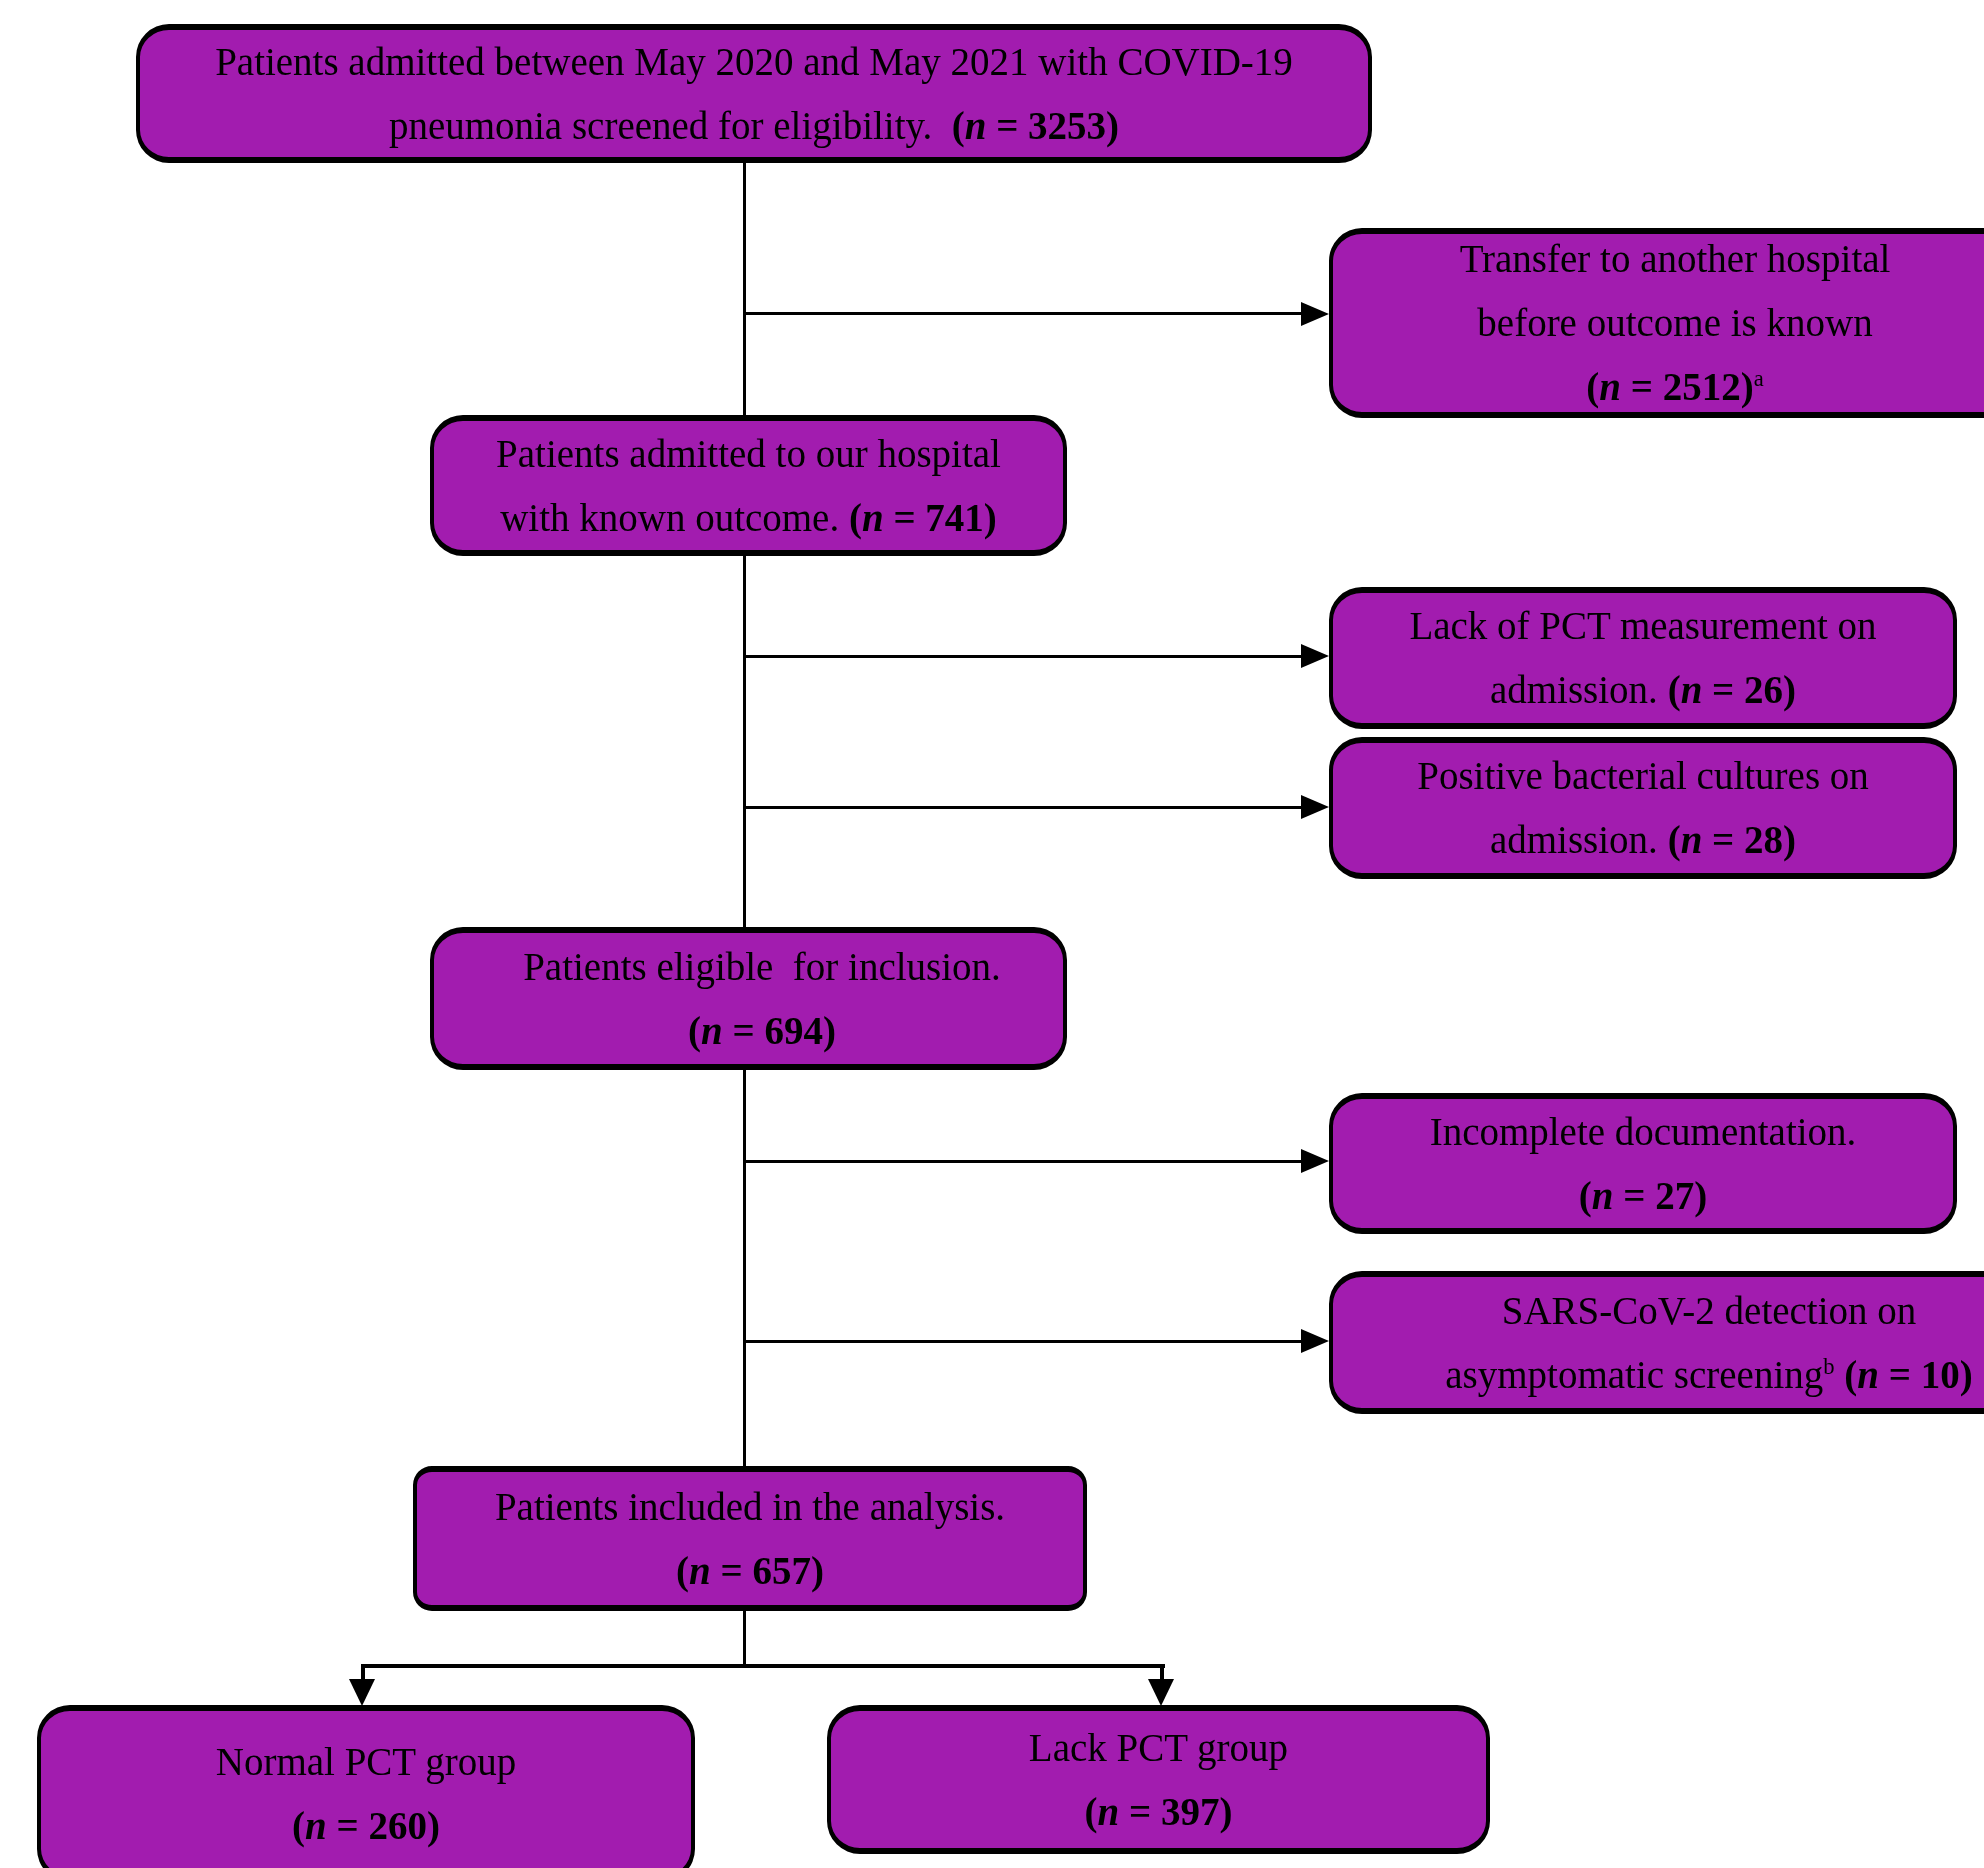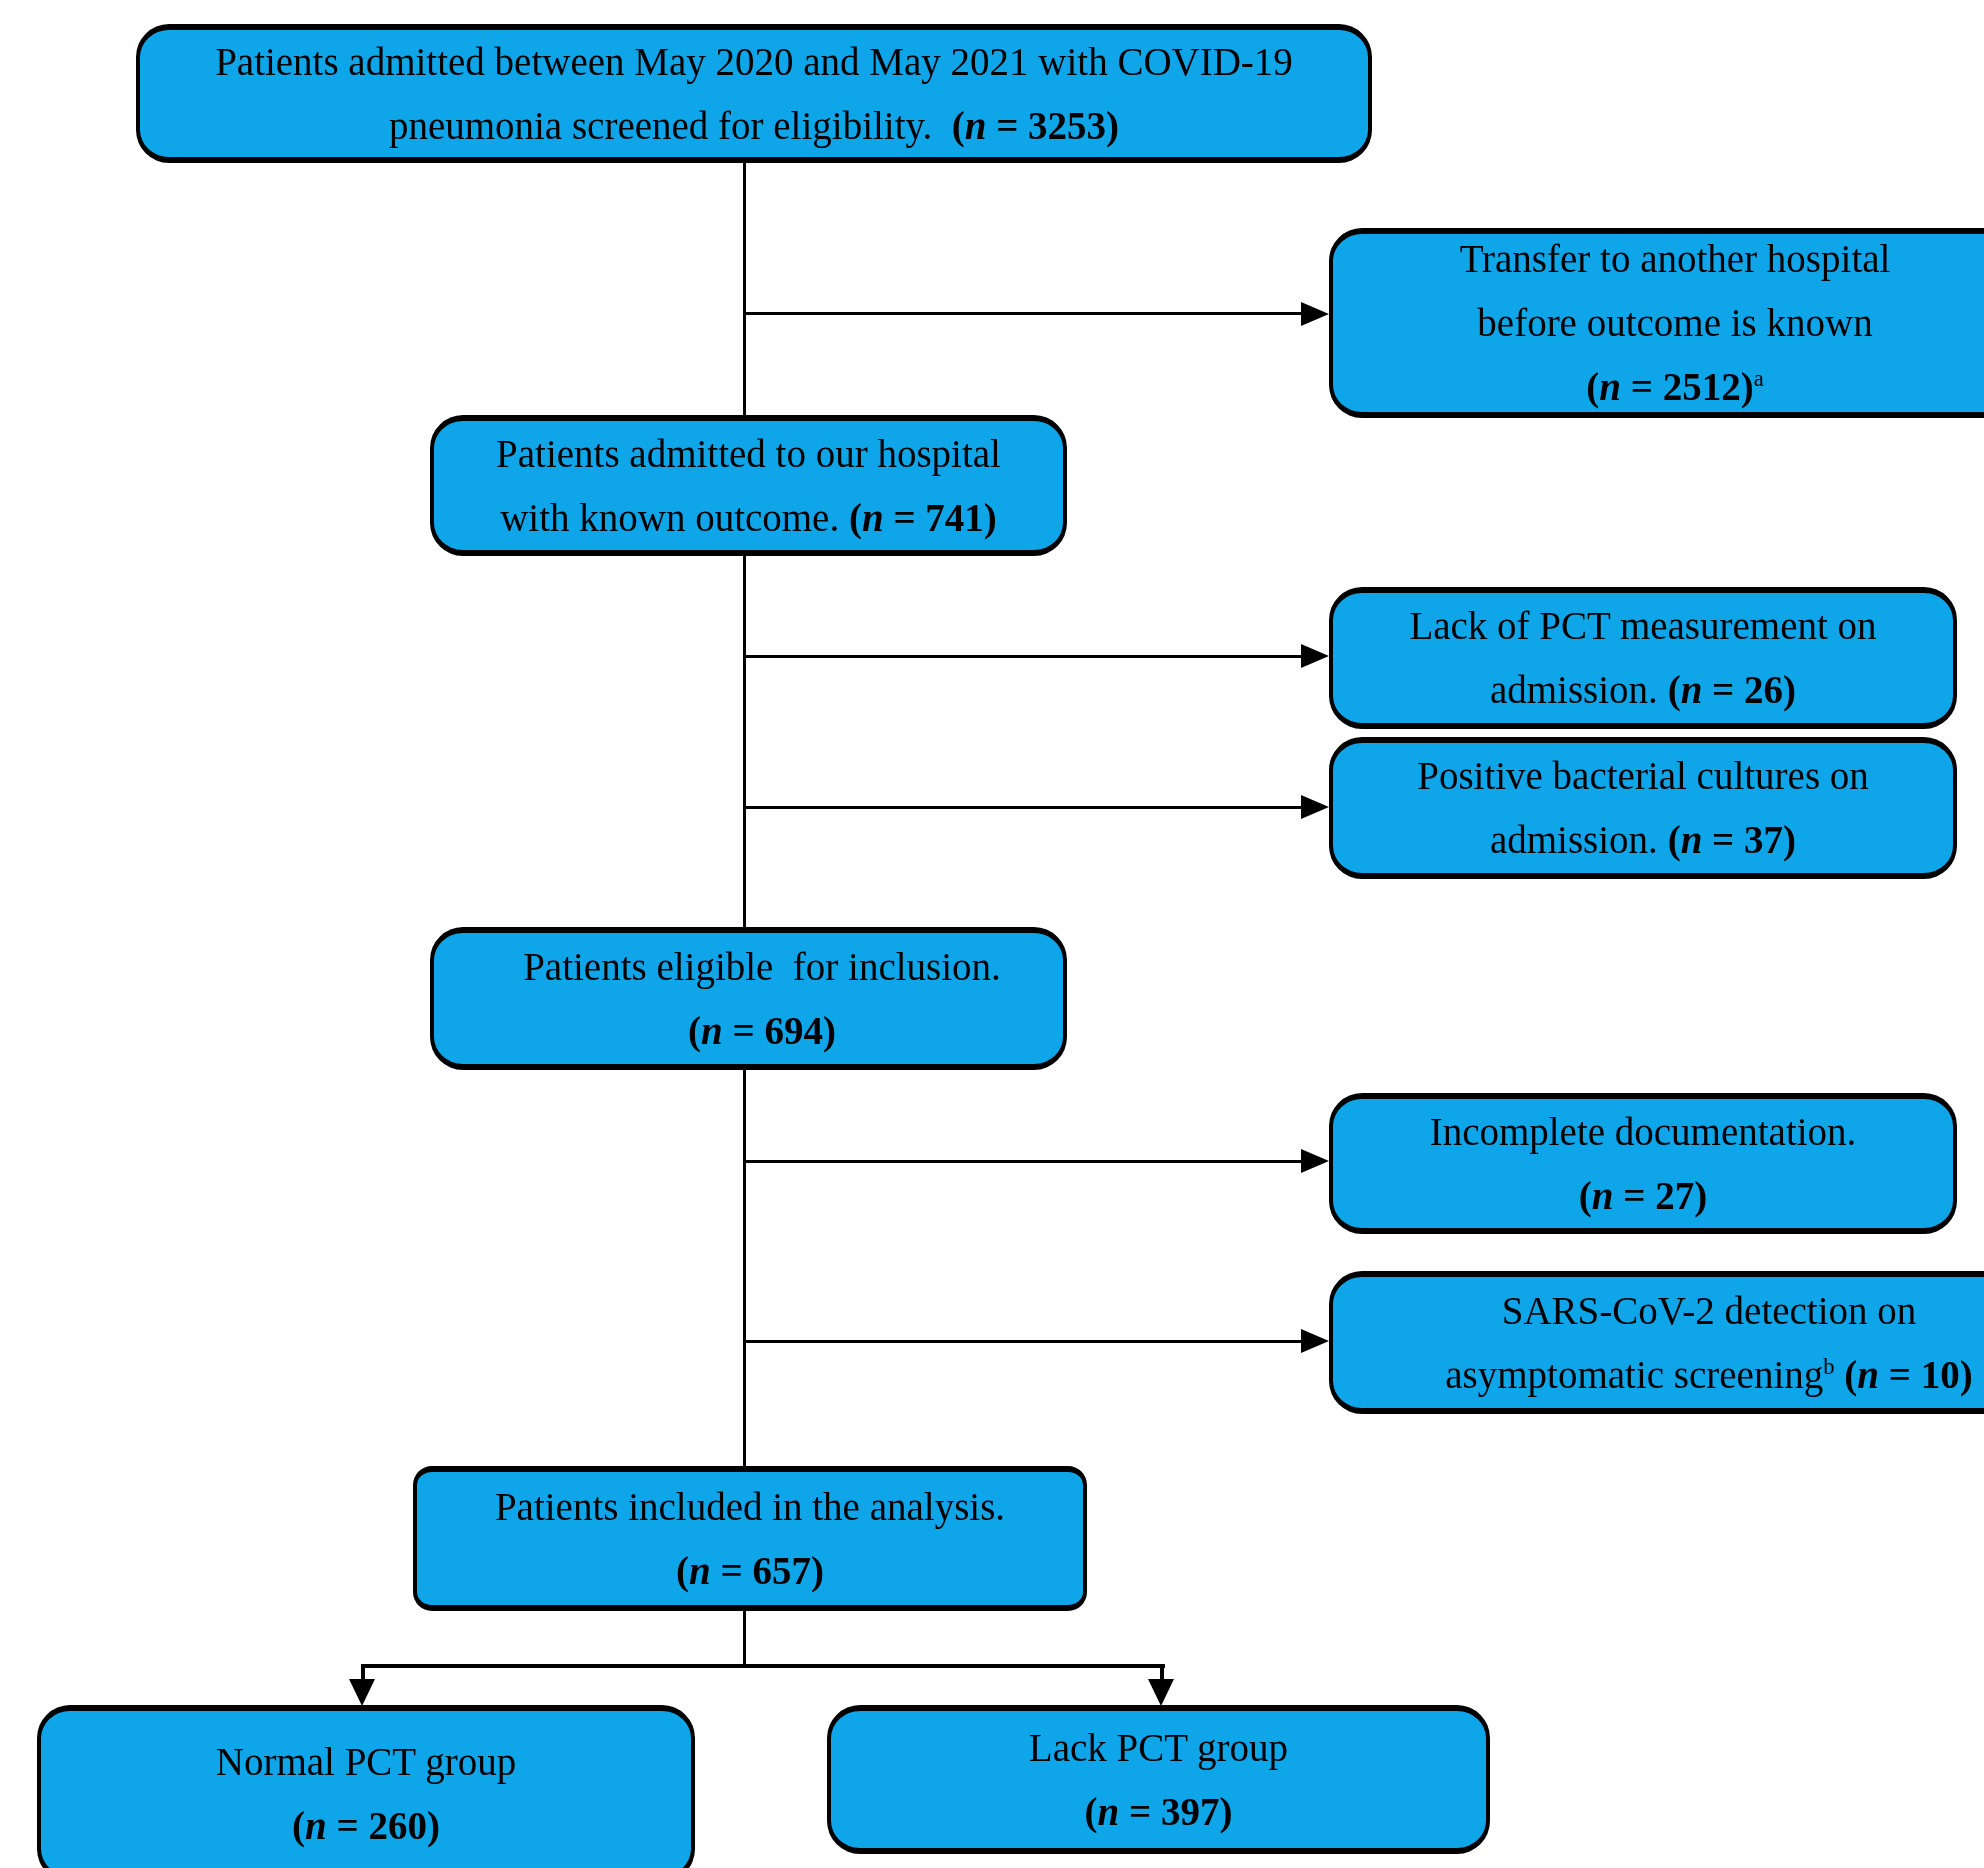--- a/index.html
+++ b/index.html
@@ -51,21 +51,21 @@
   #t-sars       { left: 1301px; top: 1329px; }
   #branch-bar   { left: 361px;  top: 1664px; width: 804px; height: 3.5px; }
   #drop-left    { left: 361px;  top: 1664px; width: 3.5px;    height: 21px; }
   #drop-right   { left: 1160px; top: 1664px; width: 3.5px;    height: 21px; }
   #t-down-left  { left: 349px;  top: 1679px; }
   #t-down-right { left: 1148px; top: 1679px; }
   
   .fbox {
     position: absolute;
     box-sizing: border-box;
-    background: #0ea5e9;
+    background: #a21caf;
     border: 4.7px solid #000000;
     border-top-width: 6.5px;
     border-bottom-width: 6.5px;
     border-radius: 33px;
     z-index: 2;
     display: flex;
     flex-direction: column;
     justify-content: center;
     align-items: center;
     text-align: center;
@@ -125,21 +125,21 @@
   <div class="fbox" id="bx-outcome">
       <div class="line"><span class="seg-r">Patients admitted to our hospital</span></div>
       <div class="line"><span class="seg-r">with known outcome. </span><span class="seg-b">(</span><span class="seg-bi">n</span><span class="seg-b"> = 741)</span></div>
     </div>
   <div class="fbox" id="bx-lack">
       <div class="line"><span class="seg-r">Lack of PCT measurement on</span></div>
       <div class="line"><span class="seg-r">admission. </span><span class="seg-b">(</span><span class="seg-bi">n</span><span class="seg-b"> = 26)</span></div>
     </div>
   <div class="fbox" id="bx-cultures">
       <div class="line"><span class="seg-r">Positive bacterial cultures on</span></div>
-      <div class="line"><span class="seg-r">admission. </span><span class="seg-b">(</span><span class="seg-bi">n</span><span class="seg-b"> = 37)</span></div>
+      <div class="line"><span class="seg-r">admission. </span><span class="seg-b">(</span><span class="seg-bi">n</span><span class="seg-b"> = 28)</span></div>
     </div>
   <div class="fbox" id="bx-eligible">
       <div class="line"><span class="seg-r">Patients eligible  for inclusion.</span></div>
       <div class="line"><span class="seg-b">(</span><span class="seg-bi">n</span><span class="seg-b"> = 694)</span></div>
     </div>
   <div class="fbox" id="bx-incomplete">
       <div class="line"><span class="seg-r">Incomplete documentation.</span></div>
       <div class="line"><span class="seg-b">(</span><span class="seg-bi">n</span><span class="seg-b"> = 27)</span></div>
     </div>
   <div class="fbox" id="bx-sars">

